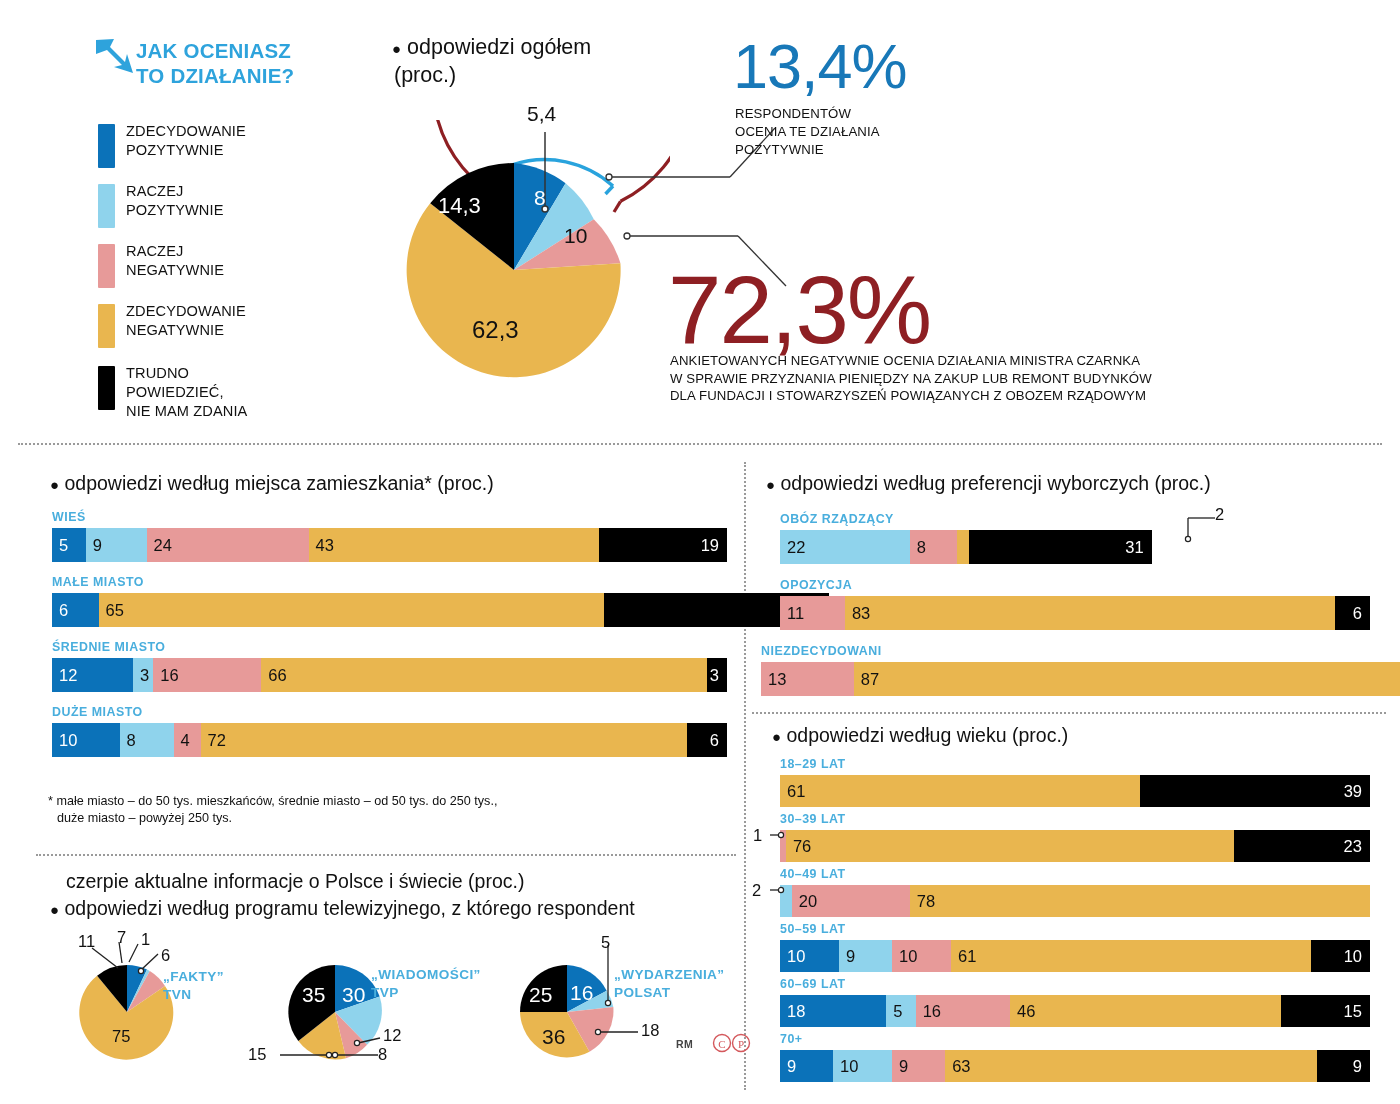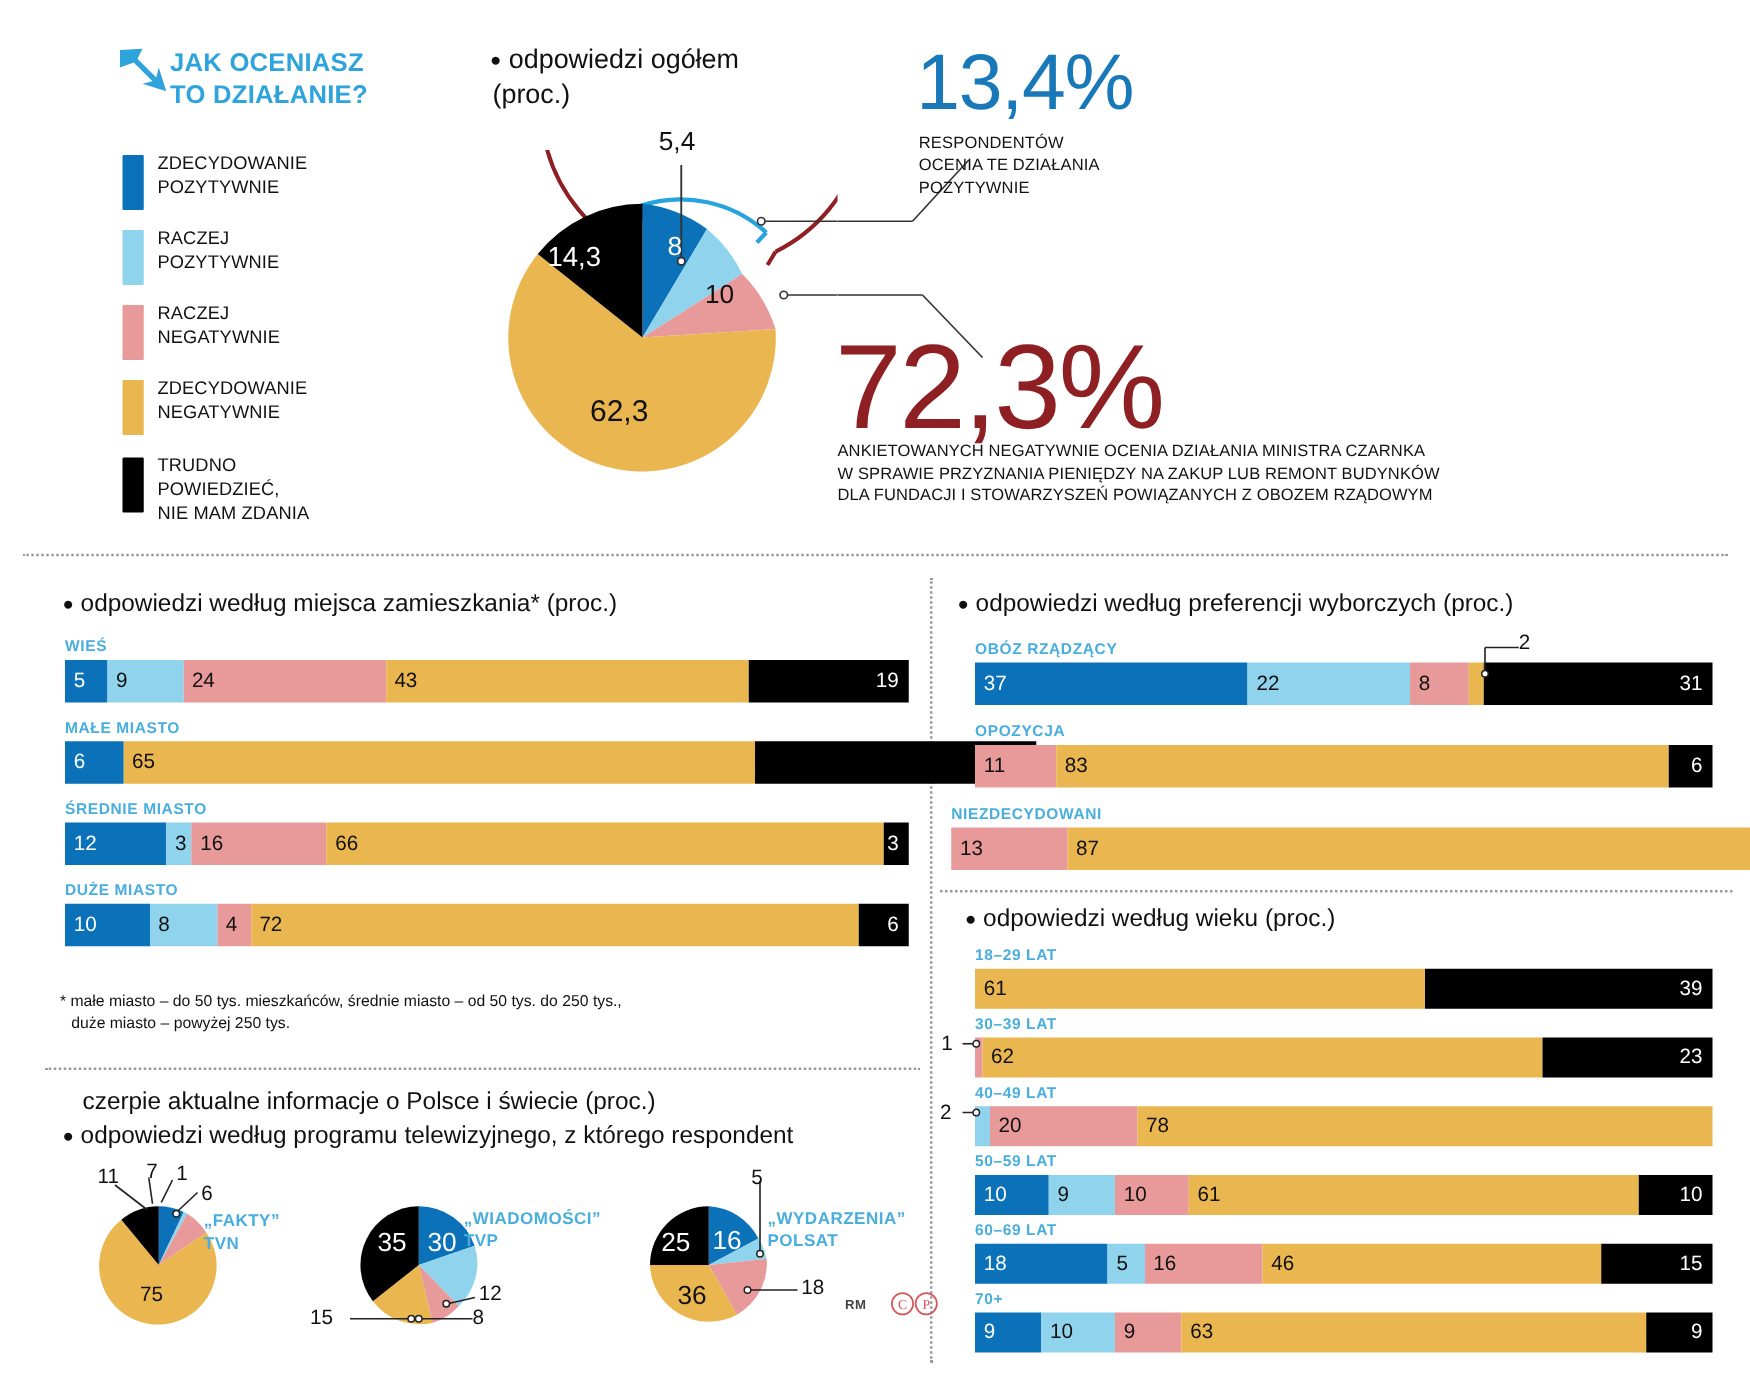--- a/index.html
+++ b/index.html
@@ -429,23 +429,20 @@
 </svg>
 
 <div class="sec-head" style="left:766px; top:470px;">
   <span class="dotmark">●</span>
   <span>odpowiedzi według preferencji wyborczych (proc.)</span>
 </div>
 
 <div class="bargroup" style="left:780px; top:512px; width:590px;">
   <div class="barlabel">OBÓZ RZĄDZĄCY</div>
   <div class="bar">
-    <div class="seg left" style="width:37%;background:#0B72B9">
-          <span style="color:#fff">37</span>
-        </div>
     <div class="seg left" style="width:22%;background:#8FD3EC">
           <span style="color:#111">22</span>
         </div>
     <div class="seg left" style="width:8%;background:#E79A99">
           <span style="color:#111">8</span>
         </div>
     <div class="seg" style="width:2%;background:#E9B64F"></div>
     <div class="seg right" style="width:31%;background:#000">
           <span style="color:#fff">31</span>
         </div>
@@ -500,21 +497,21 @@
           <span style="color:#fff">39</span>
         </div>
   </div>
 </div>
 
 <div class="bargroup" style="left:780px; top:812px; width:590px;">
   <div class="barlabel">30–39 LAT</div>
   <div class="bar" style="height:32px">
     <div class="seg" style="width:1%;background:#E79A99"></div>
     <div class="seg left" style="width:76%;background:#E9B64F">
-          <span style="color:#111">62</span>
+          <span style="color:#111">76</span>
         </div>
     <div class="seg right" style="width:23%;background:#000">
           <span style="color:#fff">23</span>
         </div>
   </div>
 </div>
 <svg class="abs" style="left:764px; top:828px;" width="24" height="20">
   <line x1="6" y1="7" x2="16" y2="7" stroke="#222" stroke-width="1.3"></line>
   <circle cx="17" cy="7" r="2.6" fill="#fff" stroke="#222" stroke-width="1.2"></circle>
 </svg>

